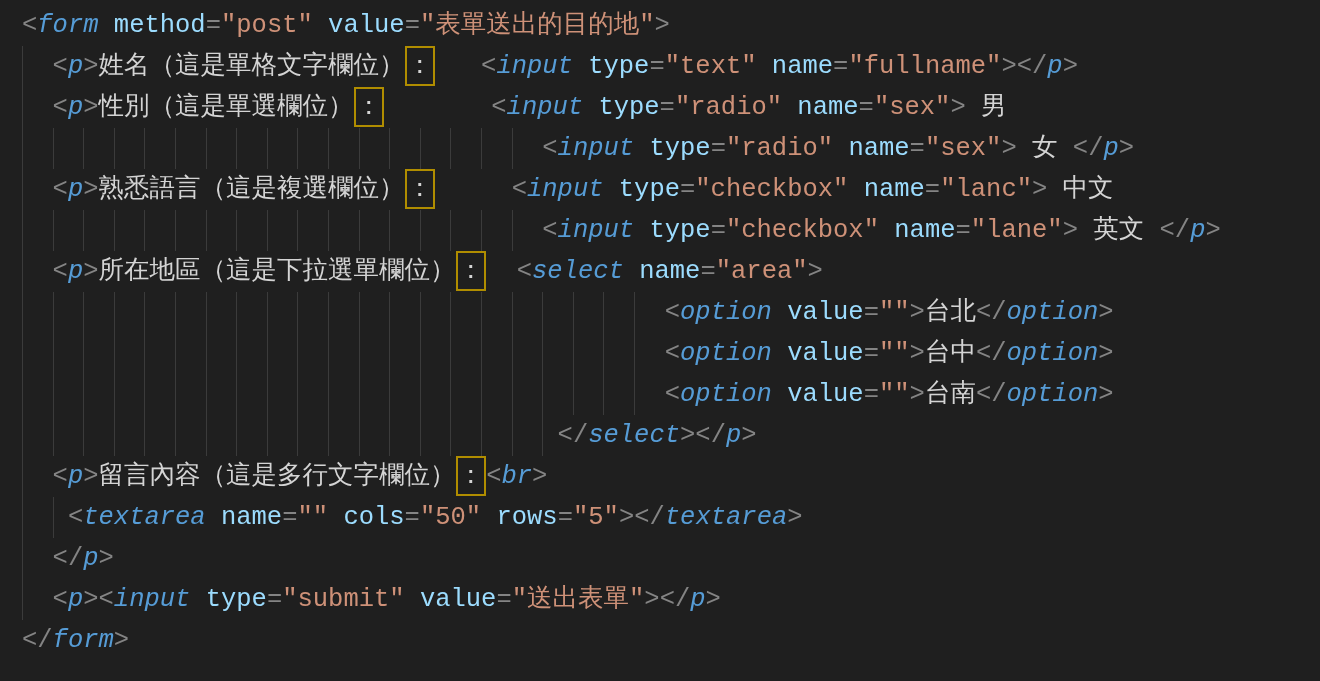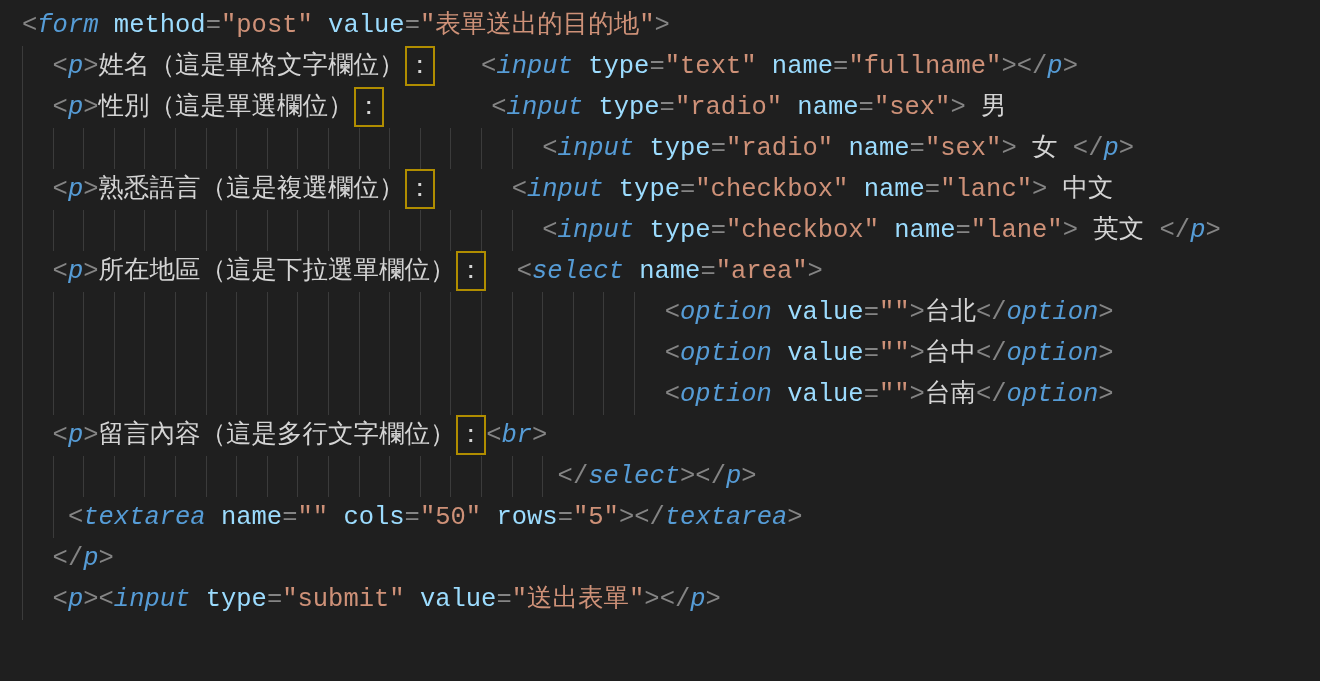--- a/index.html
+++ b/index.html
@@ -64,18 +64,19 @@
     <div class="code-line"><span class="tk-punc">&lt;</span><span class="tk-tag">form</span><span class="tk-attr"> method</span><span class="tk-punc">=</span><span class="tk-str">"post"</span><span class="tk-attr"> value</span><span class="tk-punc">=</span><span class="tk-str">"表單送出的目的地"</span><span class="tk-punc">&gt;</span></div>
     <div class="code-line"><span class="indent-guides" style="width: calc(2ch - 2px);"></span><span class="tk-ws">  </span><span class="tk-punc">&lt;</span><span class="tk-tag">p</span><span class="tk-punc">&gt;</span><span class="tk-txt">姓名（這是單格文字欄位）</span><span class="tk-box">：</span><span class="tk-ws">   </span><span class="tk-punc">&lt;</span><span class="tk-tag">input</span><span class="tk-attr"> type</span><span class="tk-punc">=</span><span class="tk-str">"text"</span><span class="tk-attr"> name</span><span class="tk-punc">=</span><span class="tk-str">"fullname"</span><span class="tk-punc">&gt;&lt;/</span><span class="tk-tag">p</span><span class="tk-punc">&gt;</span></div>
     <div class="code-line"><span class="indent-guides" style="width: calc(2ch - 2px);"></span><span class="tk-ws">  </span><span class="tk-punc">&lt;</span><span class="tk-tag">p</span><span class="tk-punc">&gt;</span><span class="tk-txt">性別（這是單選欄位）</span><span class="tk-box">：</span><span class="tk-ws">       </span><span class="tk-punc">&lt;</span><span class="tk-tag">input</span><span class="tk-attr"> type</span><span class="tk-punc">=</span><span class="tk-str">"radio"</span><span class="tk-attr"> name</span><span class="tk-punc">=</span><span class="tk-str">"sex"</span><span class="tk-punc">&gt;</span><span class="tk-txt"> 男</span></div>
     <div class="code-line"><span class="indent-guides" style="width: calc(34ch - 2px);"></span><span class="tk-ws">                                  </span><span class="tk-punc">&lt;</span><span class="tk-tag">input</span><span class="tk-attr"> type</span><span class="tk-punc">=</span><span class="tk-str">"radio"</span><span class="tk-attr"> name</span><span class="tk-punc">=</span><span class="tk-str">"sex"</span><span class="tk-punc">&gt;</span><span class="tk-txt"> 女 </span><span class="tk-punc">&lt;/</span><span class="tk-tag">p</span><span class="tk-punc">&gt;</span></div>
     <div class="code-line"><span class="indent-guides" style="width: calc(2ch - 2px);"></span><span class="tk-ws">  </span><span class="tk-punc">&lt;</span><span class="tk-tag">p</span><span class="tk-punc">&gt;</span><span class="tk-txt">熟悉語言（這是複選欄位）</span><span class="tk-box">：</span><span class="tk-ws">     </span><span class="tk-punc">&lt;</span><span class="tk-tag">input</span><span class="tk-attr"> type</span><span class="tk-punc">=</span><span class="tk-str">"checkbox"</span><span class="tk-attr"> name</span><span class="tk-punc">=</span><span class="tk-str">"lanc"</span><span class="tk-punc">&gt;</span><span class="tk-txt"> 中文</span></div>
     <div class="code-line"><span class="indent-guides" style="width: calc(34ch - 2px);"></span><span class="tk-ws">                                  </span><span class="tk-punc">&lt;</span><span class="tk-tag">input</span><span class="tk-attr"> type</span><span class="tk-punc">=</span><span class="tk-str">"checkbox"</span><span class="tk-attr"> name</span><span class="tk-punc">=</span><span class="tk-str">"lane"</span><span class="tk-punc">&gt;</span><span class="tk-txt"> 英文 </span><span class="tk-punc">&lt;/</span><span class="tk-tag">p</span><span class="tk-punc">&gt;</span></div>
     <div class="code-line"><span class="indent-guides" style="width: calc(2ch - 2px);"></span><span class="tk-ws">  </span><span class="tk-punc">&lt;</span><span class="tk-tag">p</span><span class="tk-punc">&gt;</span><span class="tk-txt">所在地區（這是下拉選單欄位）</span><span class="tk-box">：</span><span class="tk-ws">  </span><span class="tk-punc">&lt;</span><span class="tk-tag">select</span><span class="tk-attr"> name</span><span class="tk-punc">=</span><span class="tk-str">"area"</span><span class="tk-punc">&gt;</span></div>
     <div class="code-line"><span class="indent-guides" style="width: calc(42ch - 2px);"></span><span class="tk-ws">                                          </span><span class="tk-punc">&lt;</span><span class="tk-tag">option</span><span class="tk-attr"> value</span><span class="tk-punc">=</span><span class="tk-str">""</span><span class="tk-punc">&gt;</span><span class="tk-txt">台北</span><span class="tk-punc">&lt;/</span><span class="tk-tag">option</span><span class="tk-punc">&gt;</span></div>
     <div class="code-line"><span class="indent-guides" style="width: calc(42ch - 2px);"></span><span class="tk-ws">                                          </span><span class="tk-punc">&lt;</span><span class="tk-tag">option</span><span class="tk-attr"> value</span><span class="tk-punc">=</span><span class="tk-str">""</span><span class="tk-punc">&gt;</span><span class="tk-txt">台中</span><span class="tk-punc">&lt;/</span><span class="tk-tag">option</span><span class="tk-punc">&gt;</span></div>
     <div class="code-line"><span class="indent-guides" style="width: calc(42ch - 2px);"></span><span class="tk-ws">                                          </span><span class="tk-punc">&lt;</span><span class="tk-tag">option</span><span class="tk-attr"> value</span><span class="tk-punc">=</span><span class="tk-str">""</span><span class="tk-punc">&gt;</span><span class="tk-txt">台南</span><span class="tk-punc">&lt;/</span><span class="tk-tag">option</span><span class="tk-punc">&gt;</span></div>
+    <div class="code-line"><span class="indent-guides" style="width: calc(35ch - 2px);"></span><span class="tk-ws">                                   </span><span class="tk-punc">&lt;/</span><span class="tk-tag">select</span><span class="tk-punc">&gt;&lt;/</span><span class="tk-tag">p</span><span class="tk-punc">&gt;</span></div>
     <div class="code-line"><span class="indent-guides" style="width: calc(2ch - 2px);"></span><span class="tk-ws">  </span><span class="tk-punc">&lt;</span><span class="tk-tag">p</span><span class="tk-punc">&gt;</span><span class="tk-txt">留言內容（這是多行文字欄位）</span><span class="tk-box">：</span><span class="tk-punc">&lt;</span><span class="tk-tag">br</span><span class="tk-punc">&gt;</span></div>
-    <div class="code-line"><span class="indent-guides" style="width: calc(35ch - 2px);"></span><span class="tk-ws">                                   </span><span class="tk-punc">&lt;/</span><span class="tk-tag">select</span><span class="tk-punc">&gt;&lt;/</span><span class="tk-tag">p</span><span class="tk-punc">&gt;</span></div>
     <div class="code-line"><span class="indent-guides" style="width: calc(3ch - 2px);"></span><span class="tk-ws">   </span><span class="tk-punc">&lt;</span><span class="tk-tag">textarea</span><span class="tk-attr"> name</span><span class="tk-punc">=</span><span class="tk-str">""</span><span class="tk-attr"> cols</span><span class="tk-punc">=</span><span class="tk-str">"50"</span><span class="tk-attr"> rows</span><span class="tk-punc">=</span><span class="tk-str">"5"</span><span class="tk-punc">&gt;&lt;/</span><span class="tk-tag">textarea</span><span class="tk-punc">&gt;</span></div>
     <div class="code-line"><span class="indent-guides" style="width: calc(2ch - 2px);"></span><span class="tk-ws">  </span><span class="tk-punc">&lt;/</span><span class="tk-tag">p</span><span class="tk-punc">&gt;</span></div>
     <div class="code-line"><span class="indent-guides" style="width: calc(2ch - 2px);"></span><span class="tk-ws">  </span><span class="tk-punc">&lt;</span><span class="tk-tag">p</span><span class="tk-punc">&gt;&lt;</span><span class="tk-tag">input</span><span class="tk-attr"> type</span><span class="tk-punc">=</span><span class="tk-str">"submit"</span><span class="tk-attr"> value</span><span class="tk-punc">=</span><span class="tk-str">"送出表單"</span><span class="tk-punc">&gt;&lt;/</span><span class="tk-tag">p</span><span class="tk-punc">&gt;</span></div>
+    <div class="code-line"><span class="tk-punc">&lt;/</span><span class="tk-tag">form</span><span class="tk-punc">&gt;</span></div>
   </div>
 
 </body></html>

